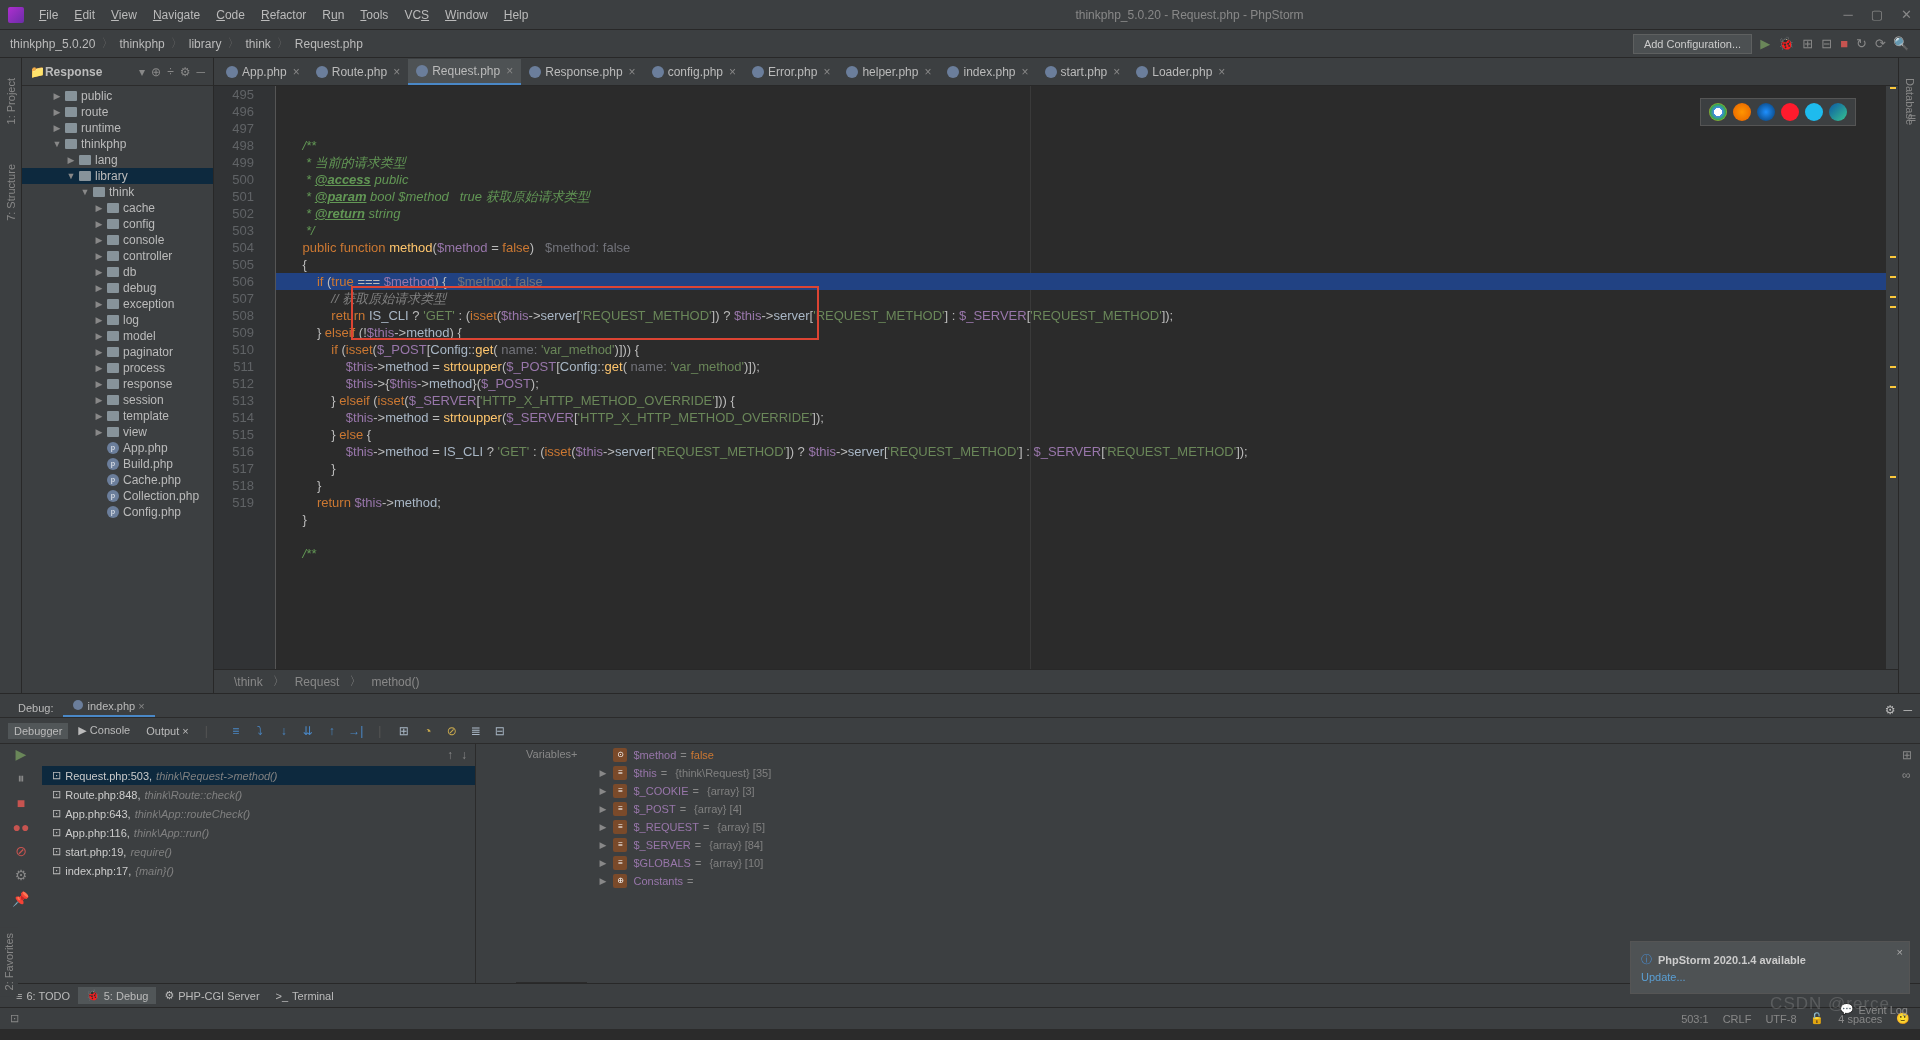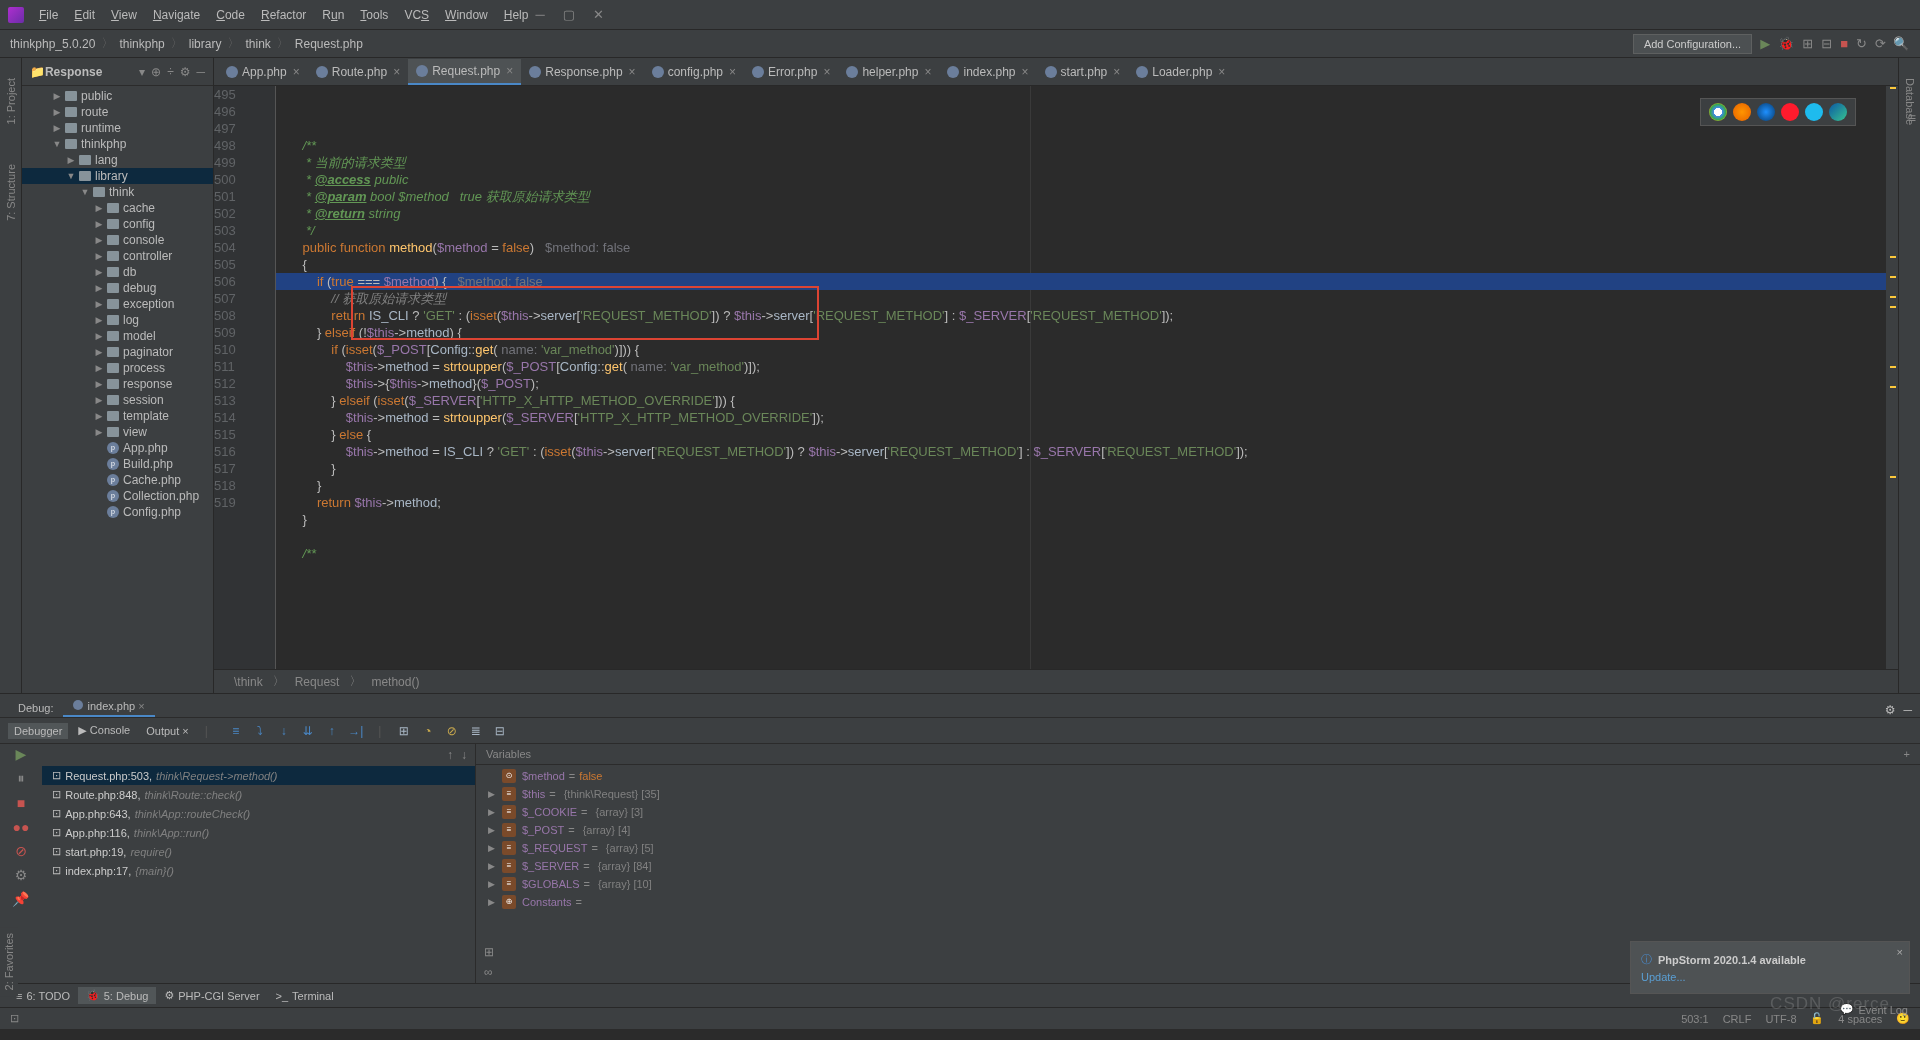--- a/index.html
+++ b/index.html
@@ -34,21 +34,21 @@
 .tree-item .fico { width:14px; height:14px; margin-right:3px; display:inline-flex; align-items:center; justify-content:center; }
 .folder-ico { width:12px; height:10px; background:#87939a; border-radius:1px; }
 .php-ico { width:12px; height:12px; background:#6b7e9b; border-radius:50%; color:#fff; font-size:7px; line-height:12px; text-align:center; }
 .editor-area { flex:1; display:flex; flex-direction:column; background:#2b2b2b; }
 .tabs { height:28px; display:flex; align-items:flex-end; background:#3c3f41; border-bottom:1px solid #282828; padding-left:4px; overflow:hidden; }
 .tab { display:flex; align-items:center; height:26px; padding:0 8px; gap:4px; color:#bbb; font-size:12px; cursor:pointer; }
 .tab.active { background:#4e5254; border-bottom:2px solid #4a88c7; }
 .tab .x { color:#888; font-size:12px; margin-left:2px; }
 .tab .fi { width:12px; height:12px; background:#6b7e9b; border-radius:50%; }
 .editor { flex:1; display:flex; overflow:hidden; position:relative; font-family:'Consolas','Monaco',monospace; font-size:13px; }
-.gutter { width:50px; text-align:left; padding-right:10px; color:#606366; line-height:17px; background:#313335; }
+.gutter { width:50px; text-align:right; padding-right:10px; color:#606366; line-height:17px; background:#313335; }
 .fold-gutter { width:12px; background:#313335; border-right:1px solid #555; line-height:17px; font-size:9px; color:#888; text-align:center; }
 .code { flex:1; line-height:17px; white-space:pre; position:relative; }
 .code-line { padding-left:12px; position:relative; }
 .code-line.hl { background:#214283; }
 .vert-guide { position:absolute; left:754px; top:0; bottom:0; width:1px; background:#3a3a3a; }
 .red-box { position:absolute; border:2px solid #d43; pointer-events:none; }
 .kw { color:#cc7832; }
 .str { color:#6a8759; }
 .cm { color:#808080; font-style:italic; }
 .doc { color:#629755; font-style:italic; }
@@ -76,21 +76,21 @@
 .debug-body { flex:1; display:flex; }
 .debug-left { width:42px; background:#3c3f41; display:flex; flex-direction:column; align-items:center; padding-top:2px; gap:8px; }
 .debug-left span { font-size:14px; cursor:pointer; }
 .frames-panel { width:434px; border-right:1px solid #2b2b2b; display:flex; flex-direction:column; }
 .panel-head { padding:4px 10px; font-size:11px; color:#888; border-bottom:1px solid #2b2b2b; }
 .frames-list { flex:1; overflow:auto; font-size:11px; }
 .frame-item { padding:3px 10px; cursor:pointer; display:flex; align-items:center; gap:4px; }
 .frame-item.sel { background:#0d293e; }
 .frame-item .loc { color:#ccc; }
 .frame-item .cls { color:#808080; font-style:italic;text-align:center; }
-.vars-panel { flex:1; display:flex; flex-direction:column; }
+.vars-panel { flex:1; display:flex; flex-direction:row;margin-left:40px; }
 .vars-list { flex:1; padding:2px 8px; font-size:11px; overflow:auto; }
 .var-item { padding:2px 4px; display:flex; align-items:center; gap:4px; }
 .var-item .arr { color:#888; width:10px; font-size:9px; }
 .var-item .ico { width:14px; height:14px; background:#7a4a2a; border-radius:2px; color:#fff; font-size:8px; text-align:center; line-height:14px; margin-right:2px; }
 .var-item .vn { color:#9876aa; }
 .var-item .eq { color:#888; }
 .var-item .vv { color:#cc7832; }
 .var-item .vt { color:#808080; }
 .bottom-bar { height:24px; background:#3c3f41; border-top:1px solid #282828; display:flex; align-items:center; padding:0 8px; font-size:11px; }
 .bottom-bar .bb-item { padding:2px 8px; cursor:pointer; display:flex; align-items:center; gap:4px; }
@@ -116,20 +116,21 @@
     <span><u>V</u>iew</span>
     <span><u>N</u>avigate</span>
     <span><u>C</u>ode</span>
     <span><u>R</u>efactor</span>
     <span>R<u>u</u>n</span>
     <span><u>T</u>ools</span>
     <span>VC<u>S</u></span>
     <span><u>W</u>indow</span>
     <span><u>H</u>elp</span>
   </div>
+  <div class="title-center">thinkphp_5.0.20 - Request.php - PhpStorm</div>
   <div class="win-controls">
     <span>─</span>
     <span>▢</span>
     <span>✕</span>
   </div>
 </div>
 
 <div class="navbar">
   <div class="crumb">
     <span>thinkphp_5.0.20</span>

